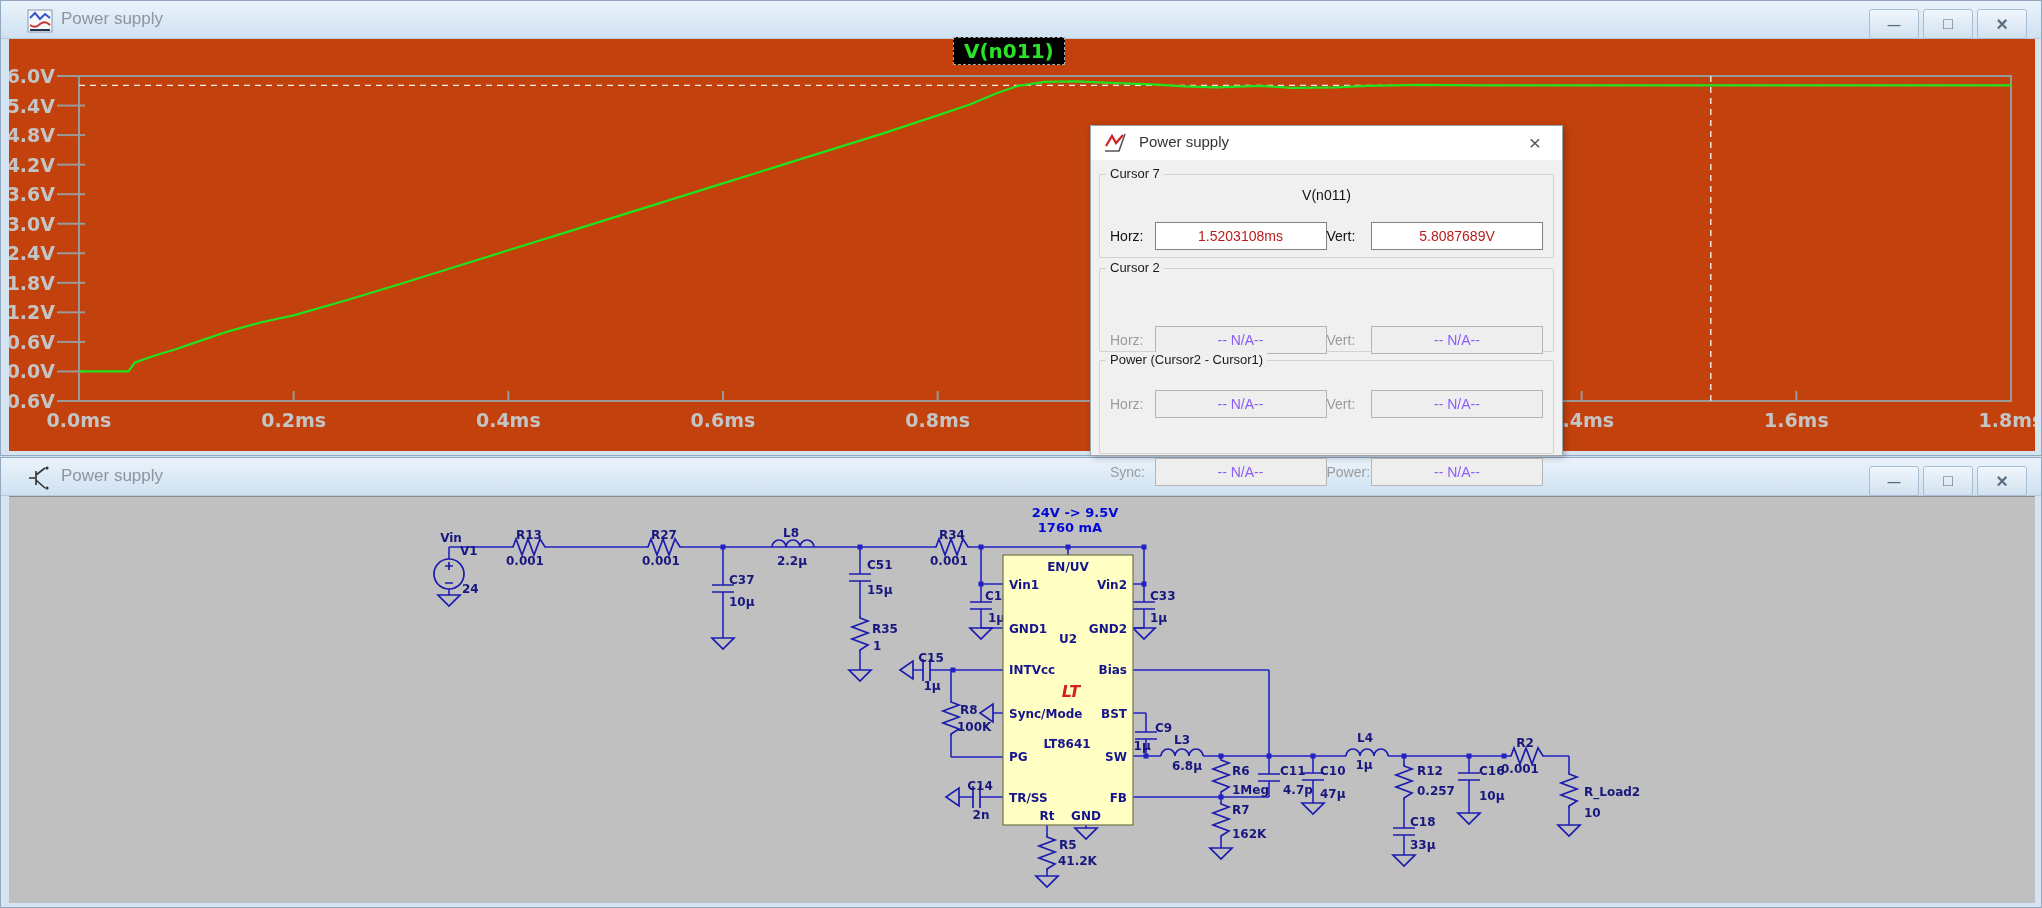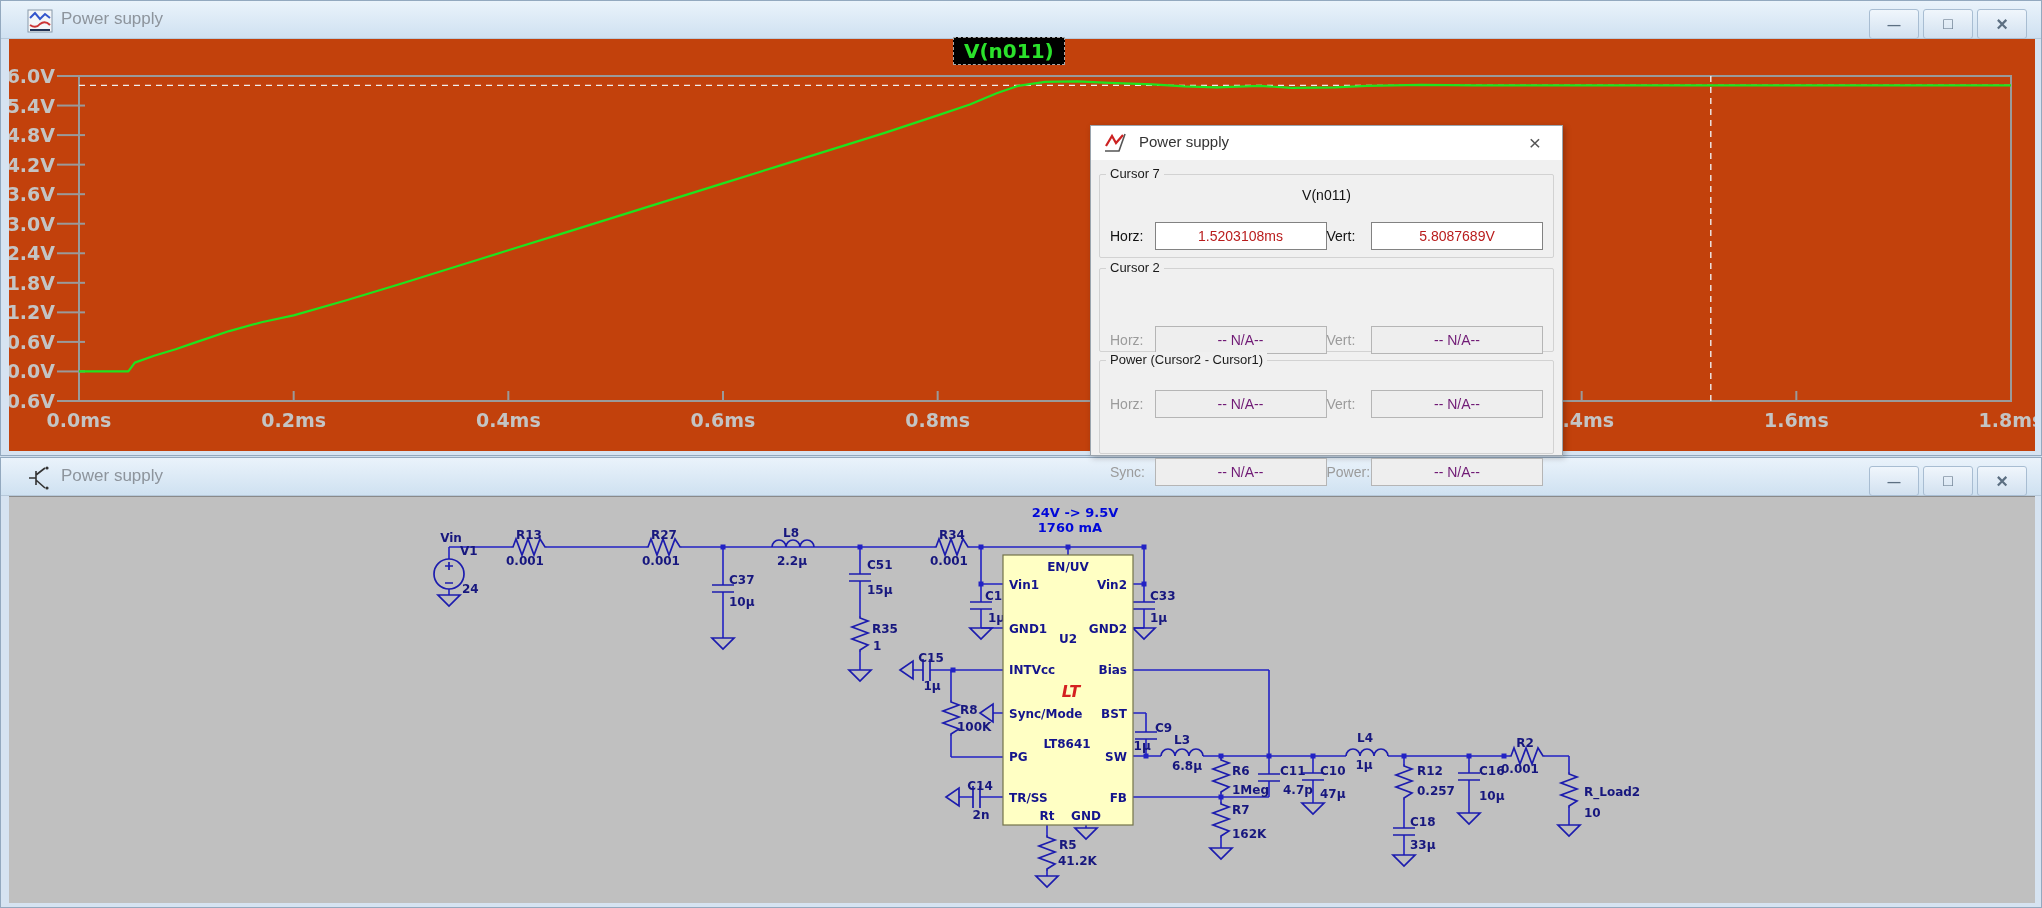--- a/index.html
+++ b/index.html
@@ -42,21 +42,21 @@
                font-size:13px;color:#1a1a1a;}
   .g1{margin-top:14px;height:84px;}
   .g2{margin-top:10px;height:84px;}
   .g3{margin-top:8px;height:94px;}
   .trace-name{margin-top:12px;text-align:center;font-size:14px;color:#111;}
   .frow{display:flex;align-items:center;padding:15px 10px;}
   .frow .lab{width:46px;font-size:14px;color:#111;}
   .frow .lab.dis{color:#9b9b9b;}
   .fbox{width:172px;height:28px;border:1px solid #828282;background:#fff;text-align:center;
         font-size:14px;color:#b91c1c;font-family:"Liberation Sans",sans-serif;}
-  .fbox.dis{border-color:#b5b5b5;background:#eeeeee;color:#701a75;}
+  .fbox.dis{border-color:#b5b5b5;background:#eeeeee;color:#8b5cf6;}
   .spacer{flex:1;}
   .g1 .frow{margin-top:4px;}
   .g2 .frow{margin-top:42px;}
   .g3 .frow.r1{margin-top:14px;}
   .g3 .frow.r2{margin-top:10px;}
 
   
   #schem-window{top:457px;height:451px;}
   #schem-canvas{position:absolute;left:8px;top:38px;width:2026px;height:407px;
                 background:#c0c0c0;border-top:1px solid #8a8a8a;}

